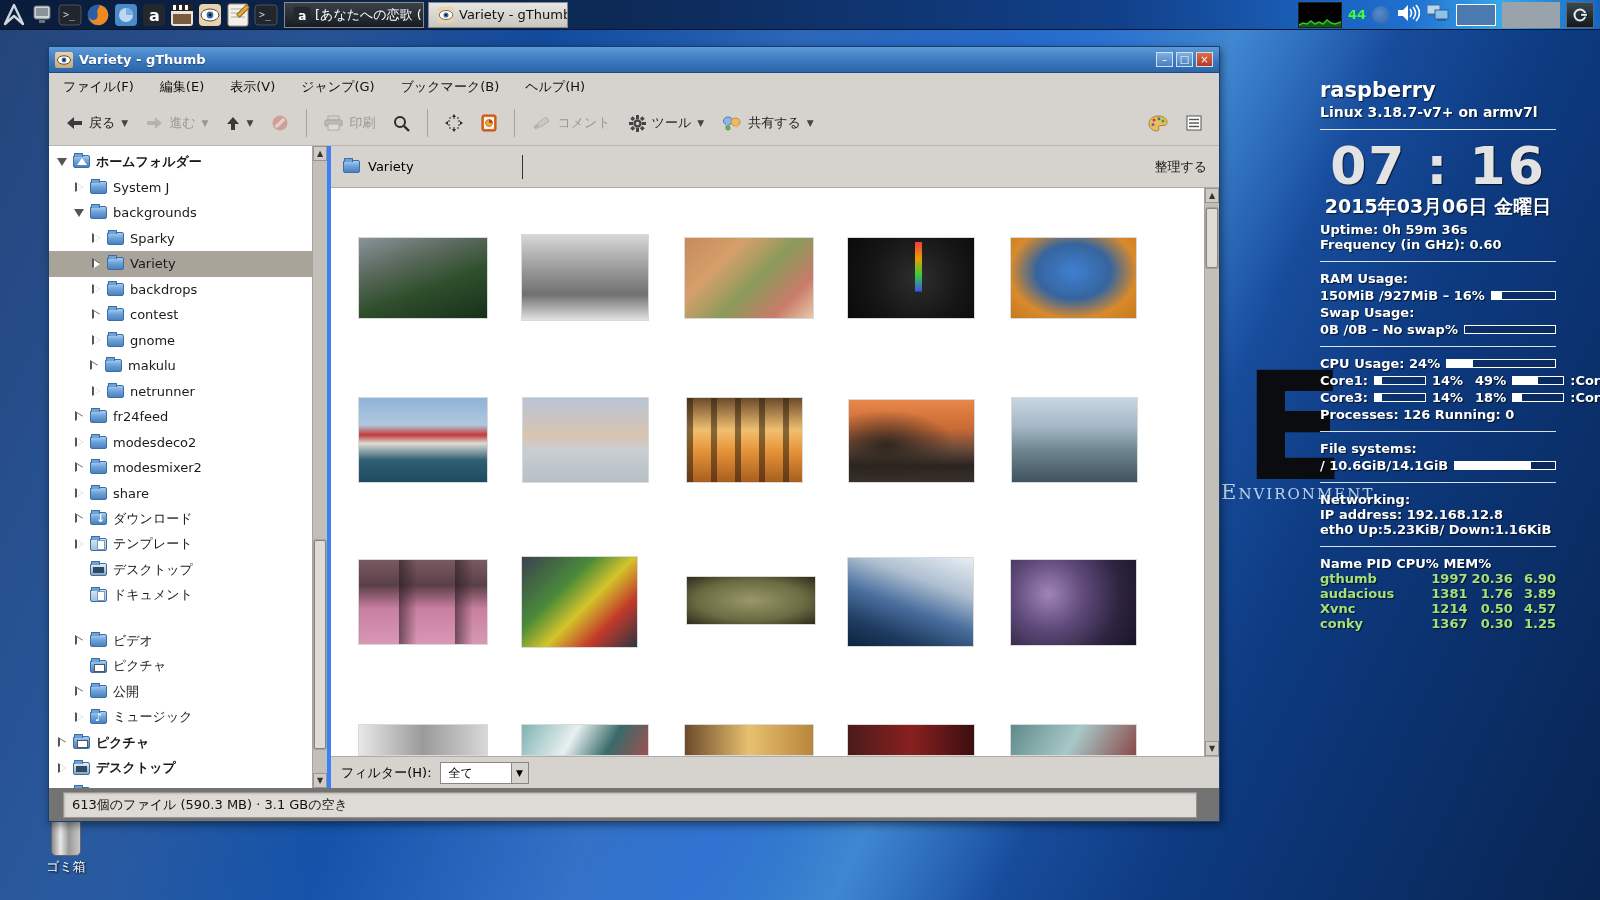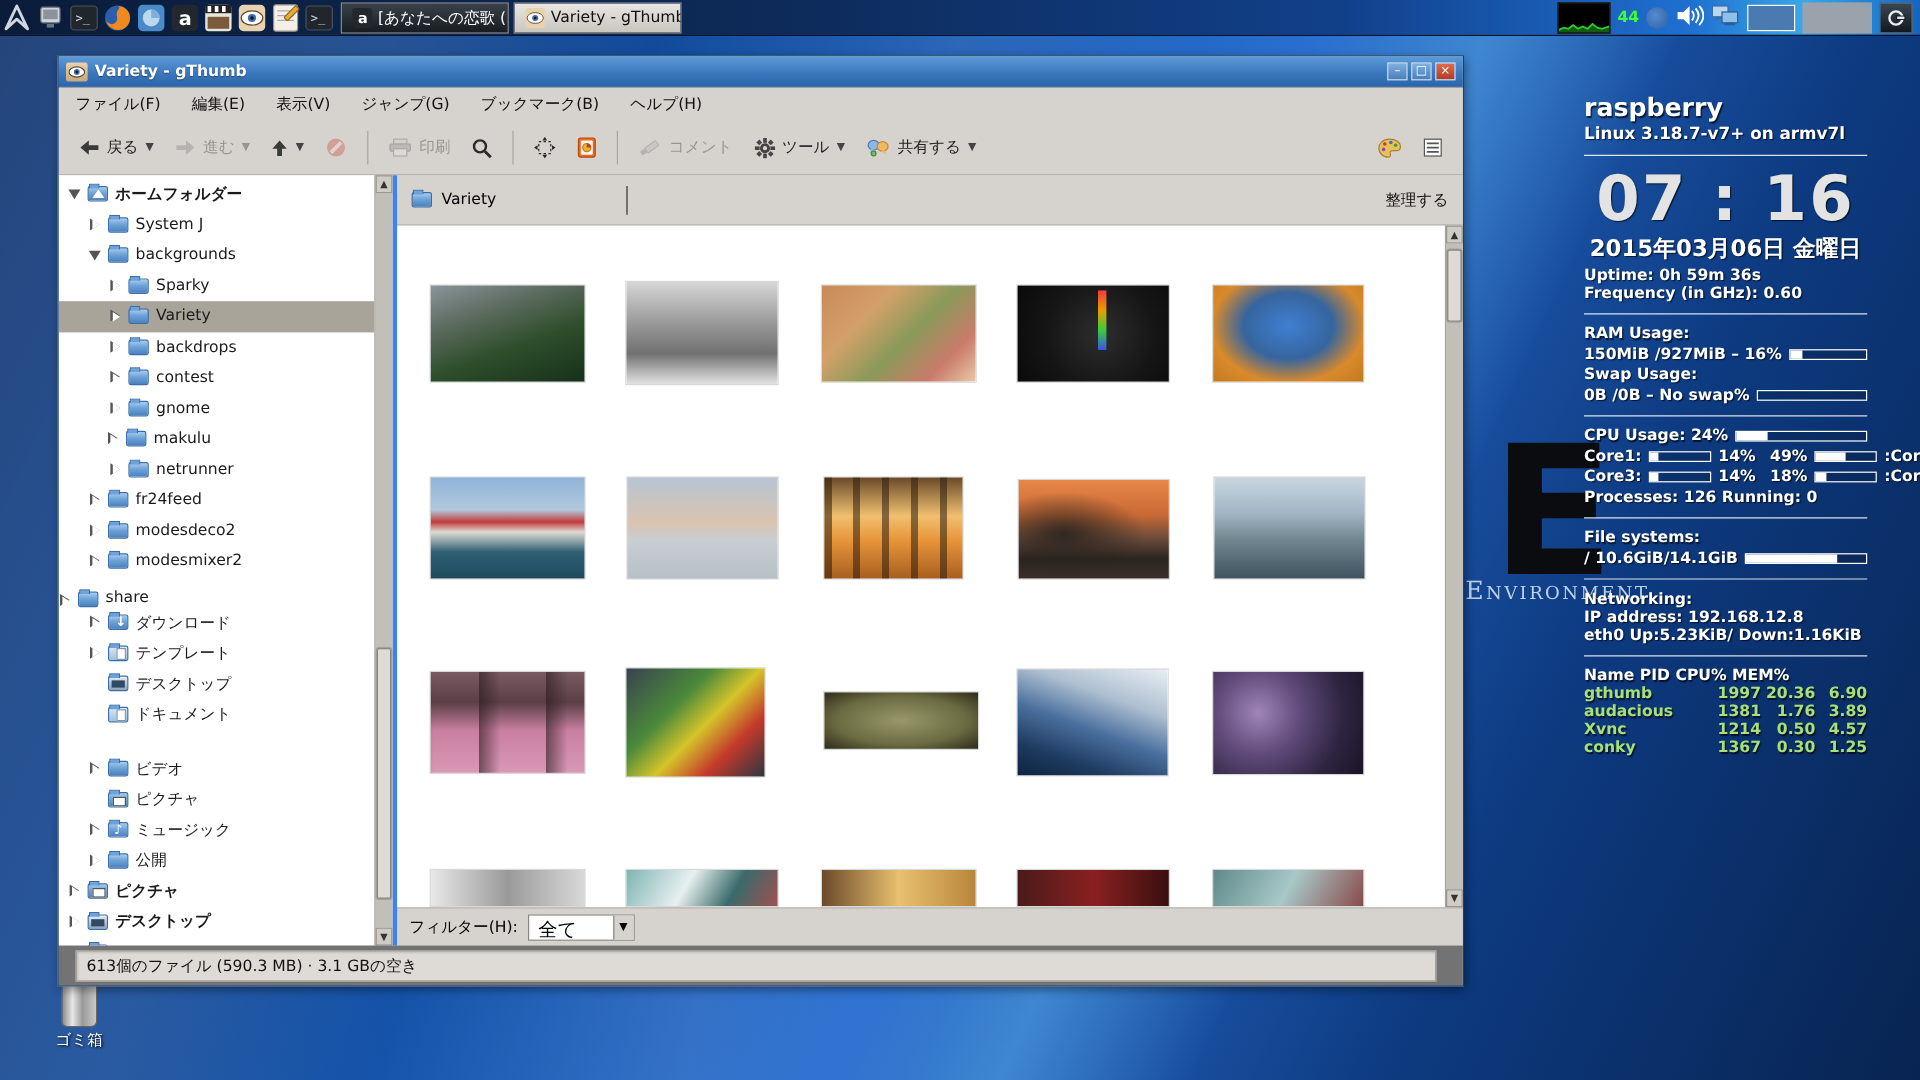--- a/index.html
+++ b/index.html
@@ -84,21 +84,21 @@
   
   .content{flex:1;display:flex;flex-direction:column;min-width:0;}
   .locbar{height:42px;display:flex;align-items:center;background:#d6d2cd;border-bottom:1px solid #b0aca6;padding:0 12px;font-size:13px;gap:8px;}
   .locbar .caret{width:1px;height:24px;background:#333;margin-left:100px;}
   .organize{margin-left:auto;color:#111;}
   .thumbswrap{flex:1;display:flex;min-height:0;}
   .thumbs{flex:1;background:#fff;position:relative;overflow:hidden;}
   .thumb{position:absolute;box-shadow:0 0 0 1px rgba(0,0,0,.15);}
   .filterbar{height:32px;background:#d6d2cd;border-top:1px solid #b0aca6;display:flex;align-items:center;padding:0 10px;font-size:13px;gap:8px;}
   .combo{display:flex;align-items:stretch;border:1px solid #8a867f;background:#fff;height:22px;}
-  .combo .val{padding:2px 14px 0 8px;font-size:16px;min-width:70px;}
+  .combo .val{padding:2px 14px 0 8px;font-size:12px;min-width:70px;}
   .combo .cbtn{width:17px;background:#d6d2cd;border-left:1px solid #8a867f;font-size:9px;display:flex;align-items:center;justify-content:center;}
 
   .statusbar{height:33px;background:#737373;display:flex;align-items:center;padding:3px 14px;}
   .statusbox{flex:1;height:26px;border:1px solid #9a968f;background:#dedbd6;box-shadow:inset 1px 1px 2px rgba(0,0,0,.15);display:flex;align-items:center;padding:0 8px;font-size:13px;color:#111;max-width:1134px;}
 
   
   .conky{position:absolute;left:1320px;top:78px;width:236px;color:#fff;font-size:13px;font-weight:bold;text-shadow:1px 1px 1px rgba(0,0,0,.7);}
   .conky .host{font-size:21px;}
   .conky .kern{font-size:14px;margin-top:2px;}
   .conky hr{border:none;border-top:1px solid rgba(255,255,255,.85);margin:9px 0;}
@@ -564,21 +564,21 @@
             <div class="trow" style="padding-left: 25px;">
               <span class="exp closed"></span>
               <span class="fold folder"></span>
               <span>modesdeco2</span>
             </div>
             <div class="trow" style="padding-left: 25px;">
               <span class="exp closed"></span>
               <span class="fold folder"></span>
               <span>modesmixer2</span>
             </div>
-            <div class="trow" style=" align-items: flex-end;">
+            <div class="trow" style="padding-left: 25px;">
               <span class="exp closed"></span>
               <span class="fold folder"></span>
               <span>share</span>
             </div>
             <div class="trow" style="padding-left: 25px;">
               <span class="exp closed"></span>
               <span class="fold download"></span>
               <span>ダウンロード</span>
             </div>
             <div class="trow" style="padding-left: 25px;">
@@ -601,27 +601,27 @@
               <span class="fold folder"></span>
               <span>ビデオ</span>
             </div>
             <div class="trow" style="padding-left: 25px;">
               <span class="exp "></span>
               <span class="fold image"></span>
               <span>ピクチャ</span>
             </div>
             <div class="trow" style="padding-left: 25px;">
               <span class="exp closed"></span>
+              <span class="fold folder"></span>
+              <span>公開</span>
+            </div>
+            <div class="trow" style="padding-left: 25px;">
+              <span class="exp closed"></span>
               <span class="fold music"></span>
               <span>ミュージック</span>
-            </div>
-            <div class="trow" style="padding-left: 25px;">
-              <span class="exp closed"></span>
-              <span class="fold folder"></span>
-              <span>公開</span>
             </div>
             <div class="trow bold" style="padding-left: 8px;">
               <span class="exp closed"></span>
               <span class="fold image"></span>
               <span>ピクチャ</span>
             </div>
             <div class="trow bold" style="padding-left: 8px;">
               <span class="exp closed"></span>
               <span class="fold desktop"></span>
               <span>デスクトップ</span>

